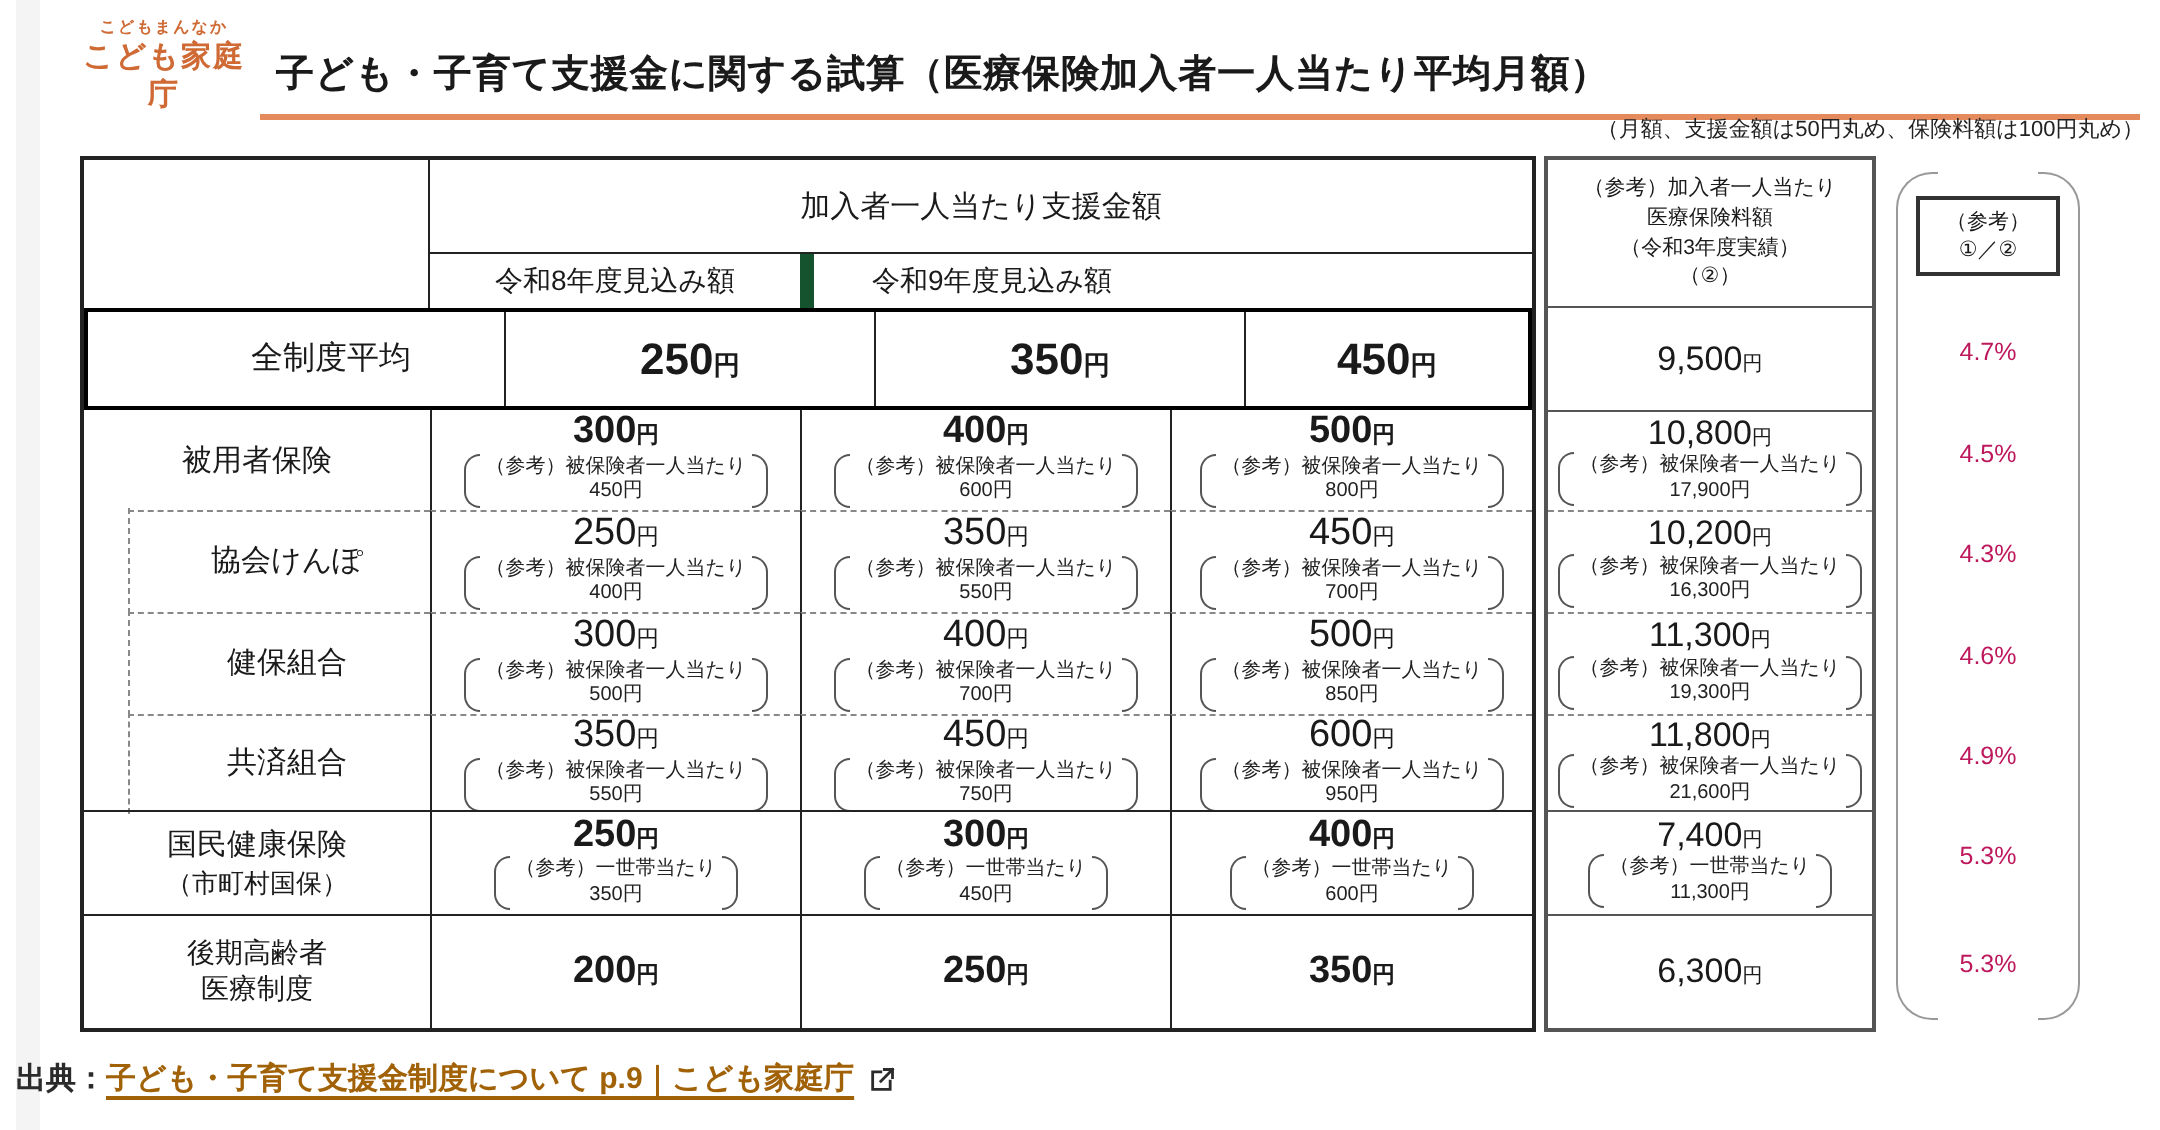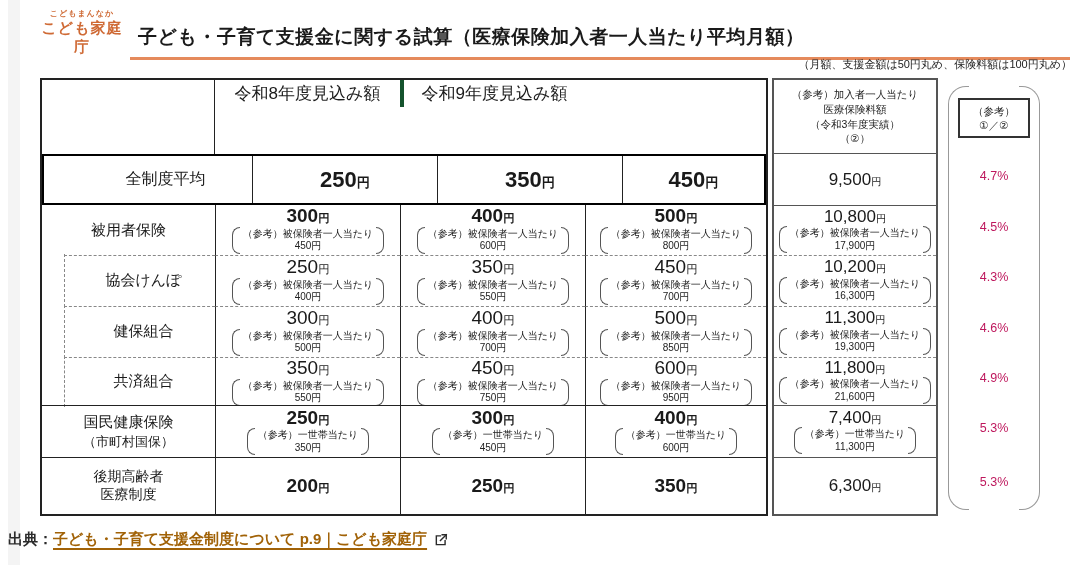--- a/index.html
+++ b/index.html
@@ -18,22 +18,22 @@
   .rounding-note { position:absolute; top:57px; right:8px; font-size:11px; color:#222; }
 
   
   .table-area { position:absolute; left:40px; top:78px; width:1000px; height:445px; }
 
   .main-table { position:absolute; left:0; top:0; width:728px; border:2px solid #222; background:#fff; }
   .thead { display:grid; grid-template-columns:173px 1fr; height:74px; }
   .th-label { border-right:1px solid #222; }
   .th-group { height:47px; display:flex; align-items:center; justify-content:center; font-size:15px; border-bottom:1px solid #222; }
   .th-years { display:grid; grid-template-columns:185px 185px 1fr; height:27px; }
-  .th-years > div { display:flex; align-items:center; justify-content:center; font-size:17px; }
-  .th-years > div + div { border-left:4px solid #14532d; }
+  .th-years > div { display:flex; align-items:center; justify-content:center; font-size:14px; }
+  .th-years > div + div { border-left:7px solid #14532d; }
 
   .t-row { display:grid; grid-template-columns:173px 185px 185px 1fr; }
   .t-row > .cell + .cell { border-left:1px solid #222; }
   .cell { display:flex; flex-direction:column; align-items:center; justify-content:center; position:relative; }
   .cell.label { font-size:15px; }
   .cell.label .lbl2 { font-size:13px; margin-top:1px; }
   .lbl-lg { font-size:16px !important; }
   .indent { padding-left:30px; }
   .indent::before { content:''; position:absolute; left:22px; top:-1px; bottom:-1px; border-left:1px dashed #888; }
   .sep-solid > .cell { border-top:1px solid #222; }
@@ -89,20 +89,21 @@
     </div>
   </div>
   <div class="rounding-note">（月額、支援金額は50円丸め、保険料額は100円丸め）</div>
 
   <div class="table-area">
 
     <div class="main-table">
       <div class="thead">
         <div class="th-label"></div>
         <div>
+          <div class="th-group">加入者一人当たり支援金額</div>
           <div class="th-years">
             <div>令和8年度見込み額</div>
             <div>令和9年度見込み額</div>
           </div>
         </div>
       </div>
 
       <div class="t-row h51 row-emph">
         <div class="cell label">
             <span class="lbl-lg">全制度平均</span>

